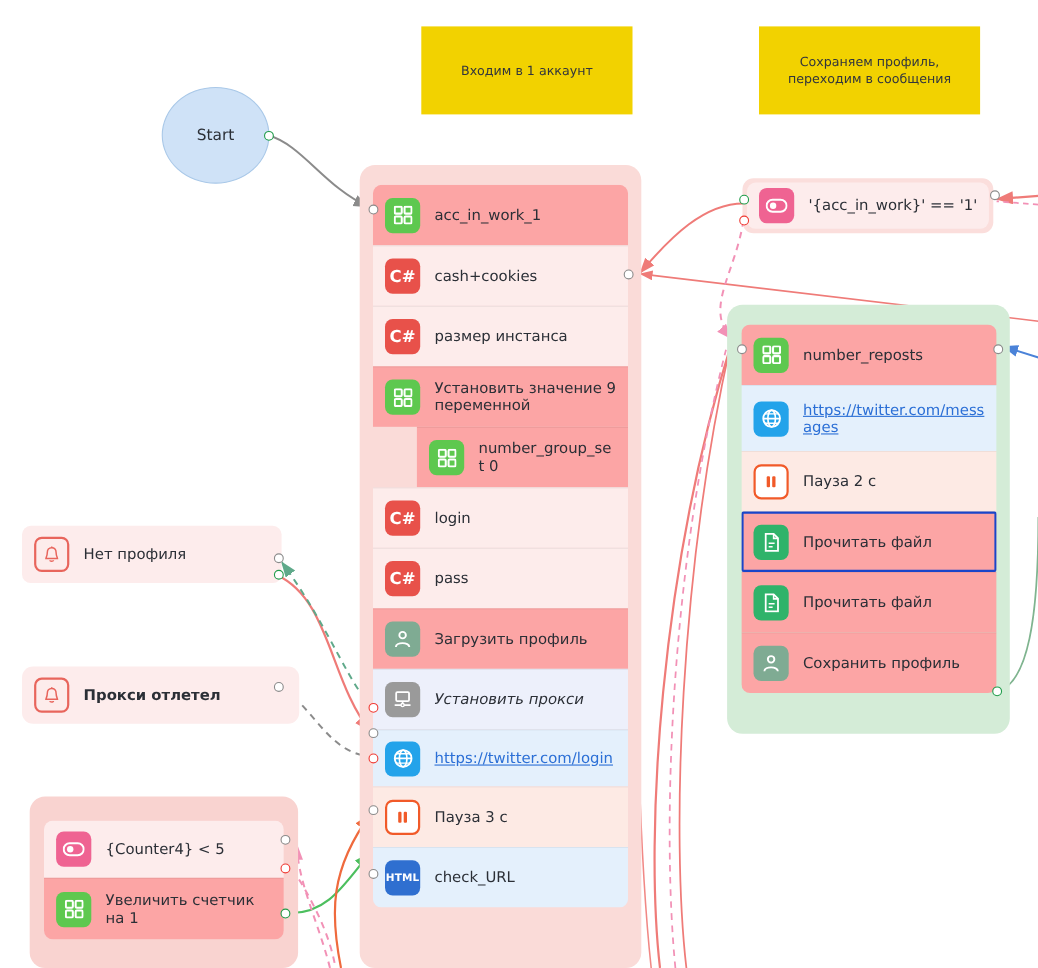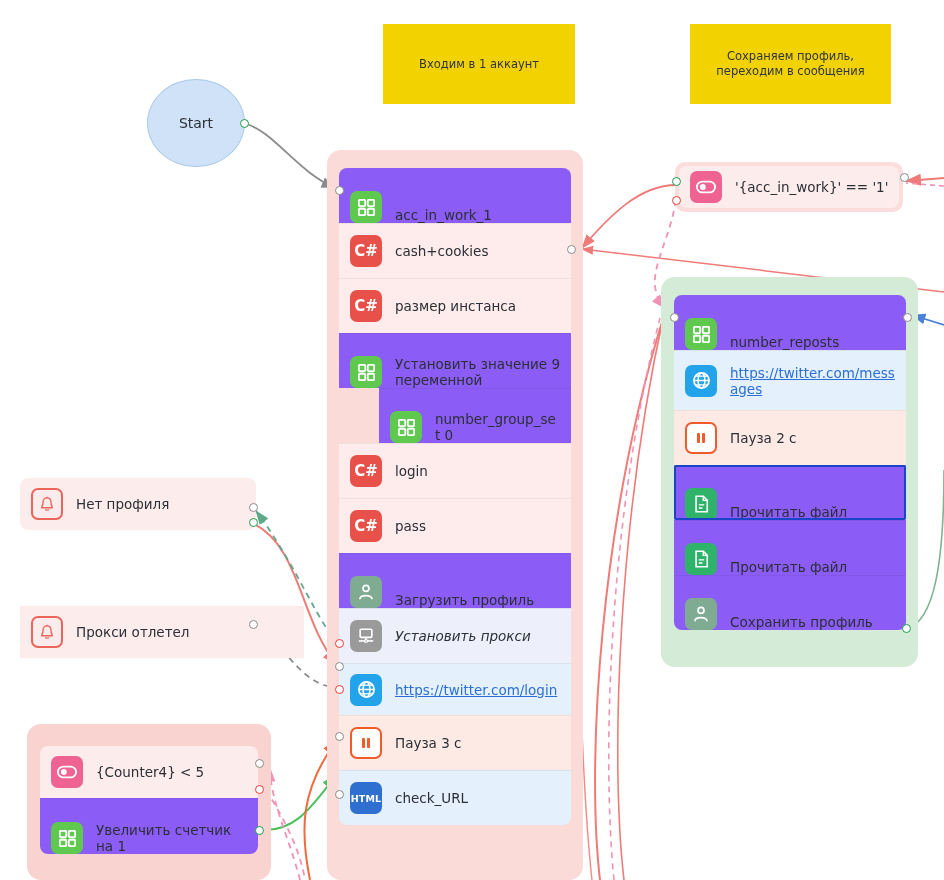--- a/index.html
+++ b/index.html
@@ -60,21 +60,21 @@
     margin-right:13px;
     box-sizing:border-box;
   }
   .row .lbl{
     font-size:13.5px;line-height:16px;color:#2b2f36;
     word-break:break-word;
   }
   .row .lbl.link{color:#2b6fd6;text-decoration:underline;}
 
   
-  .bg-green{background:#8b5cf6;align-items:flex-end;}
+  .bg-green{background:#fca5a5;}
   .bg-red{background:#fdeceb;}
   .bg-blue{background:#e4f0fc;}
   .bg-lilac{background:#edf0fb;font-style:italic;}
   .bg-orange{background:#fdeae4;}
   .bg-pinklt{background:#fdecec;}
 
   
   .ic-grid{background:#5ec84f;}
   .ic-cs{background:#e8514a;color:#fff;font-weight:bold;font-size:15px;font-family:"DejaVu Sans","Liberation Sans",sans-serif;}
   .ic-person{background:#7fab93;}
@@ -389,21 +389,21 @@
           <path d="M9,2.2 C5.9,2.2 4.3,4.4 4.3,7.4 C4.3,11.2 2.8,12.8 2.8,13.8 L15.2,13.8 C15.2,12.8 13.7,11.2 13.7,7.4 C13.7,4.4 12.1,2.2 9,2.2 Z" fill="none" stroke="#e8655c" stroke-width="1.6"></path>
           <line x1="9" y1="0.9" x2="9" y2="2.4" stroke="#e8655c" stroke-width="1.6"></line>
           <path d="M7.1,15.6 C7.1,17 10.9,17 10.9,15.6" fill="none" stroke="#e8655c" stroke-width="1.6"></path>
         </svg>
     </div>
     <div class="lbl">Нет профиля</div>
   </div>
   <div class="port" style="left:249px;top:503px;"></div>
   <div class="port green" style="left:249px;top:518px;"></div>
 
-  <div class="row bg-pinklt" style="position:absolute;left:20px;top:606px;width:284px;height:52px;border-radius:0;">
+  <div class="row bg-pinklt" style="position:absolute;left:20px;top:606px;width:252px;height:52px;border-radius:10px;font-weight:bold;">
     <div class="ico ic-bell">
       <svg width="16" height="17" viewBox="0 0 18 20">
           <path d="M9,2.2 C5.9,2.2 4.3,4.4 4.3,7.4 C4.3,11.2 2.8,12.8 2.8,13.8 L15.2,13.8 C15.2,12.8 13.7,11.2 13.7,7.4 C13.7,4.4 12.1,2.2 9,2.2 Z" fill="none" stroke="#e8655c" stroke-width="1.6"></path>
           <line x1="9" y1="0.9" x2="9" y2="2.4" stroke="#e8655c" stroke-width="1.6"></line>
           <path d="M7.1,15.6 C7.1,17 10.9,17 10.9,15.6" fill="none" stroke="#e8655c" stroke-width="1.6"></path>
         </svg>
     </div>
     <div class="lbl">Прокси отлетел</div>
   </div>
   <div class="port" style="left:249px;top:620px;"></div>

